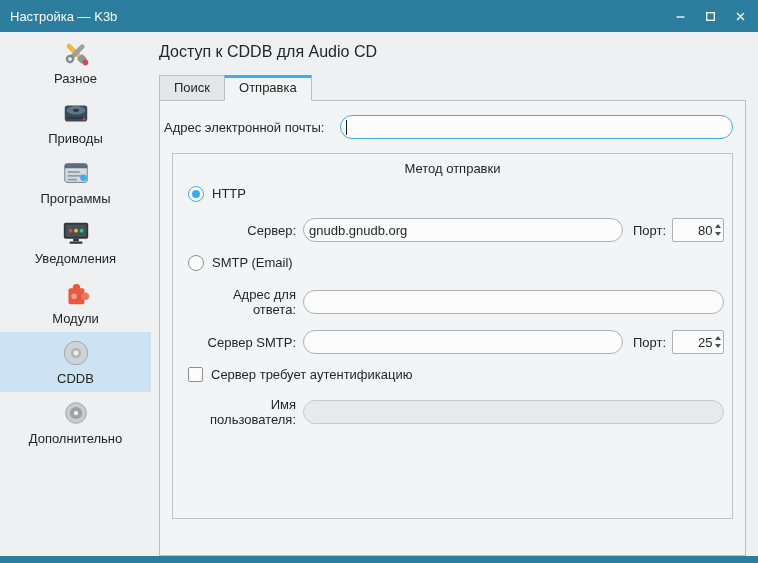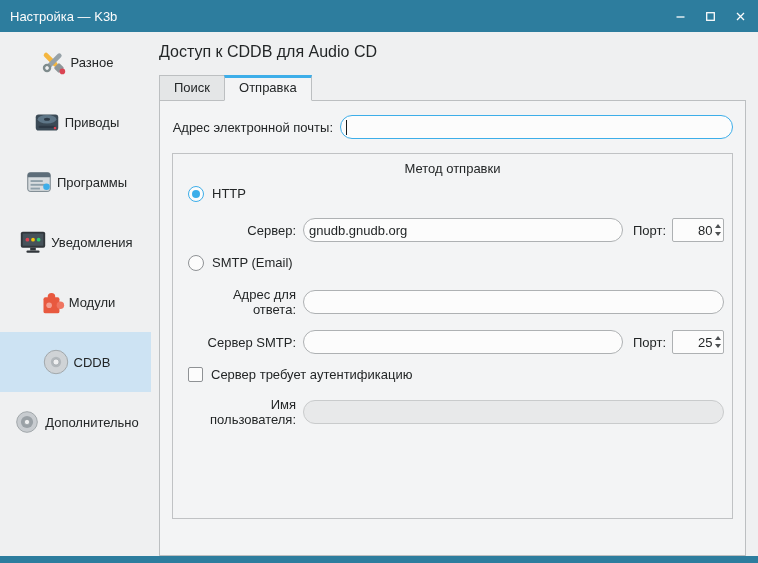--- a/index.html
+++ b/index.html
@@ -12,36 +12,36 @@
   .titlebar { position: absolute; top: 0; left: 0; right: 0; height: 30px; background: #2d7d9e; display: flex; align-items: center; padding: 16px 10px; }
   .titlebar-title { color: #fcfcfc; font-size: 13px; flex: 1; }
   .win-controls { display: flex; gap: 15px; align-items: center; }
   .win-btn { width: 15px; height: 15px; display: flex; align-items: center; justify-content: center; cursor: pointer; }
 
   
   .app-body { position: absolute; top: 30px; left: 0; right: 0; bottom: 7px; display: flex; }
 
   
   .sidebar { width: 151px; padding-top: 2px; flex-shrink: 0; }
-  .side-item { height: 60px; display: flex; flex-direction: row; align-items: center; justify-content: center; gap: 3px; cursor: pointer; }
+  .side-item { height: 60px; display: flex; flex-direction: column; align-items: center; justify-content: center; gap: 3px; cursor: pointer; }
   .side-item.selected { background: #cde3f3; }
   .side-label { font-size: 13px; }
 
   
   .main { flex: 1; display: flex; flex-direction: column; min-width: 0; }
   .page-title { height: 45px; padding: 13px 0 0 8px; font-size: 16px; }
 
   .tabbar { display: flex; padding-left: 8px; position: relative; z-index: 2; }
   .tab { padding: 4px 14px 5px; line-height: 15px; background: #e4e6e7; border: 1px solid #bcbfc1; margin-right: -1px; cursor: pointer; }
   .tab.active { background: #f3f4f5; border-top: 3px solid #3daee9; padding-top: 2px; z-index: 3; border-bottom-color: #f3f4f5; }
 
   .tab-frame { flex: 1; margin: -1px 12px 0 8px; border: 1px solid #bcbfc1; background: #f3f4f5; padding: 12px 12px 0 4px; position: relative; z-index: 1; }
 
   .email-row { display: flex; align-items: center; margin-top: 2px; }
-  .email-row .lbl { width: 176px; text-align: right; padding-right: 7px; flex-shrink: 0; }
+  .email-row .lbl { width: 176px; text-align: left; padding-right: 7px; flex-shrink: 0; }
 
   .field { height: 24px; background: #fcfcfc; border: 1px solid #aeb1b3; border-radius: 12px; display: flex; align-items: center; padding: 0 5px; cursor: text; }
   .field.flex { flex: 1; min-width: 0; }
   .field.focused { border-color: #3daee9; }
   .field.disabled { background: #e8e9ea; border-color: #c9cbcc; cursor: default; }
   .caret { width: 1px; height: 15px; background: #16191a; }
 
   .groupbox { border: 1px solid #c0c2c4; margin: 14px 0 0 8px; position: relative; padding: 30px 8px 12px 14px; height: 366px; }
   .group-title { position: absolute; top: 7px; left: 0; width: 100%; text-align: center; }
 

